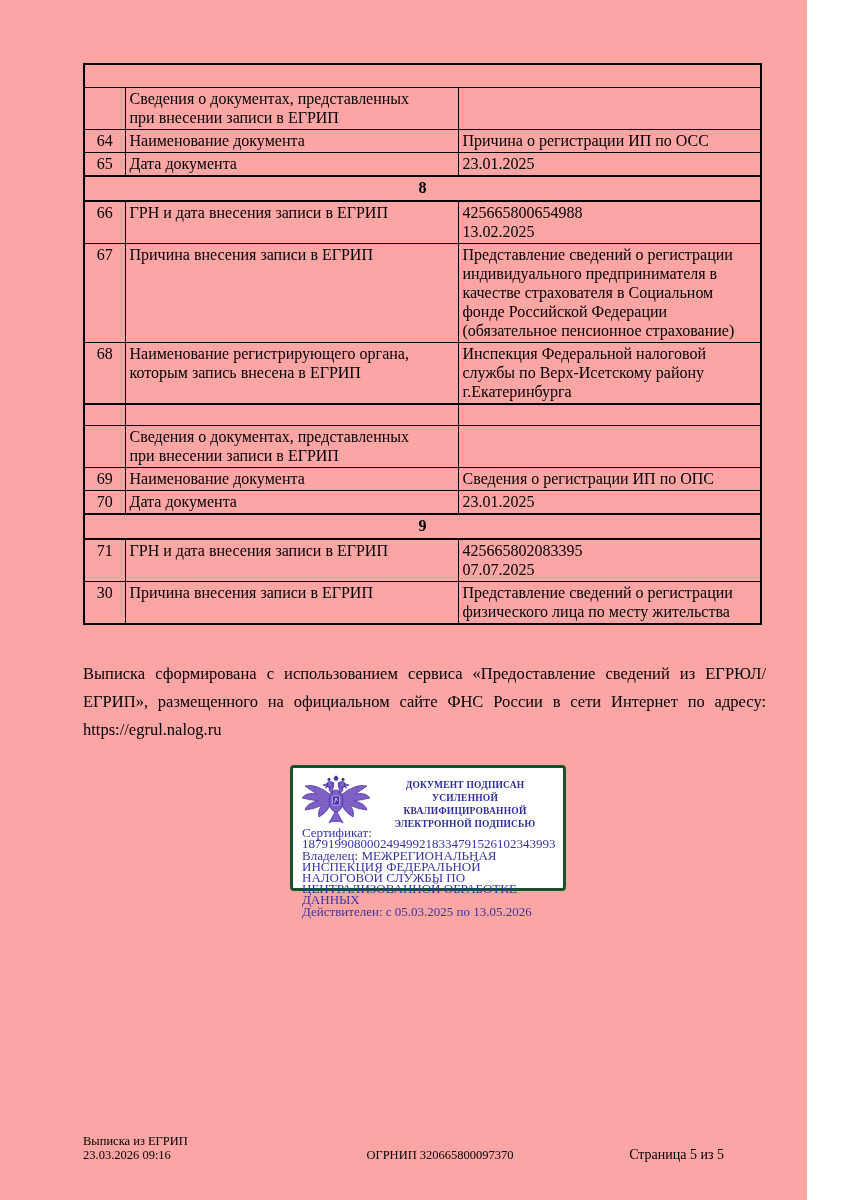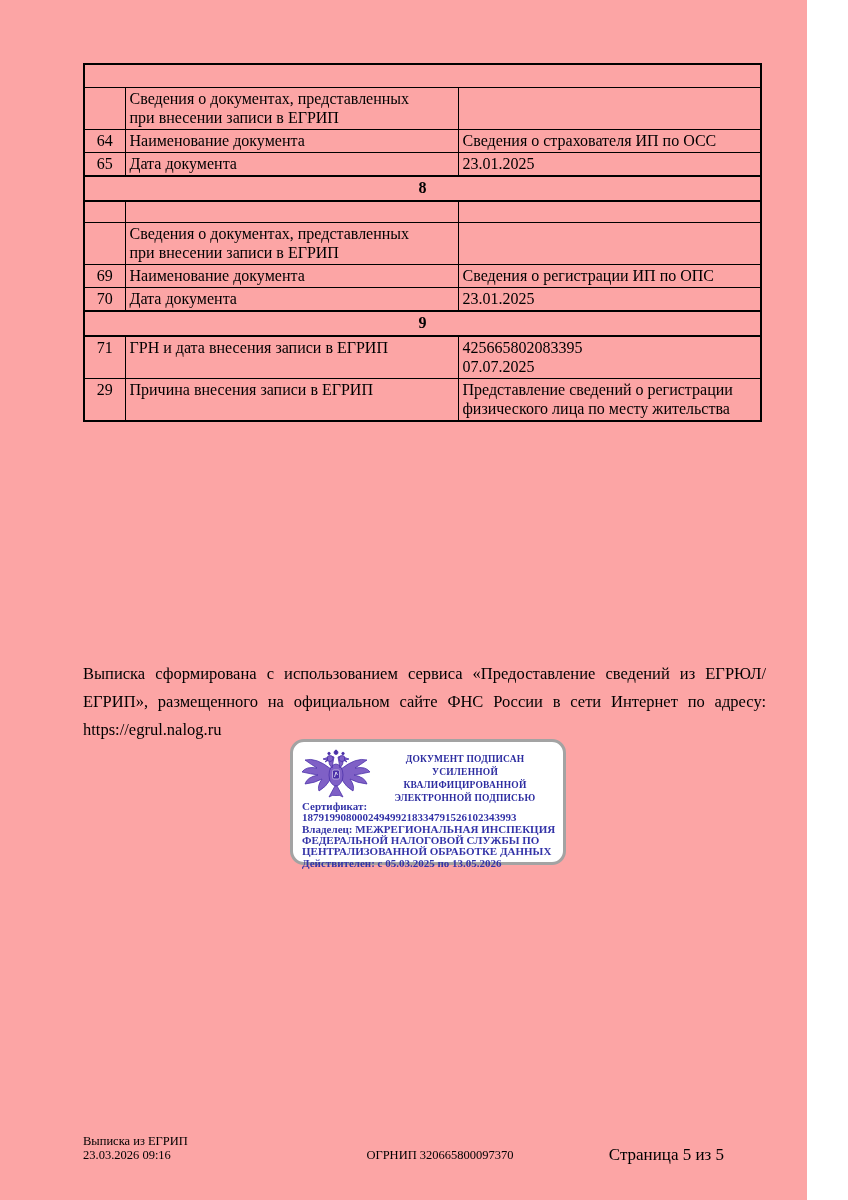--- a/index.html
+++ b/index.html
@@ -28,46 +28,46 @@
     border-top:2px solid #000;border-bottom:2px solid #000;
     text-align:center;font-weight:bold;height:20px;padding:1px 0 2px 0;
   }
   
   .notice{
     position:absolute;left:83px;top:660px;width:683px;
     font-size:16.5px;line-height:28px;text-align:justify;margin:0;
   }
   
   .stamp{
-    position:absolute;left:290px;top:739px;width:276px;height:126px;
-    border:3px solid #a3a3a3;border-radius:14px;box-sizing:border-box;
+    position:absolute;left:290px;top:765px;width:276px;height:126px;
+    border:3px solid #14532d;border-radius:4px;box-sizing:border-box;
     background:#ffffff;
   }
   .stamp-emblem{position:absolute;left:6px;top:6px;width:74px;height:52px;}
   .stamp-emblem svg{width:100%;height:100%;display:block;}
   .stamp-title{
     position:absolute;left:78px;top:11px;width:188px;
     text-align:center;font-weight:bold;font-size:9.5px;line-height:13px;
     color:#2c2ca0;white-space:pre-line;letter-spacing:.2px;
   }
   .stamp-details{
     position:absolute;left:9px;top:59px;width:256px;
-    font-weight:bold;font-size:11px;line-height:11px;color:#3434a8;
+    font-weight:normal;font-size:13px;line-height:11px;color:#3434a8;
   }
   .stamp-details .row{margin:0 0 1px 0;}
   
   .footer-left{
     position:absolute;left:83px;top:1134px;font-size:12.5px;line-height:14px;
   }
   .footer-center{
     position:absolute;left:440px;top:1148px;transform:translateX(-50%);
     font-size:12.5px;line-height:14px;white-space:nowrap;
   }
   .footer-right{
-    position:absolute;right:83px;top:1148px;font-size:17px;line-height:14px;white-space:nowrap;
+    position:absolute;right:83px;top:1148px;font-size:14px;line-height:14px;white-space:nowrap;
   }
 </style>
 </head>
 <body>
 
 <div class="page">
 
   <table class="egrip">
     <colgroup>
       <col style="width:41px">
@@ -80,29 +80,45 @@
         </tr>
         <tr class="row-subheader">
           <td class="cell-num"></td>
           <td class="cell-label cell-sub">Сведения о документах, представленных
 при внесении записи в ЕГРИП</td>
           <td class="cell-value"></td>
         </tr>
         <tr class="row-data">
           <td class="cell-num">64</td>
           <td class="cell-label">Наименование документа</td>
-          <td class="cell-value">Сведения о страхователя ИП по ОСС</td>
+          <td class="cell-value">Причина о регистрации ИП по ОСС</td>
         </tr>
         <tr class="row-data">
           <td class="cell-num">65</td>
           <td class="cell-label">Дата документа</td>
           <td class="cell-value">23.01.2025</td>
         </tr>
         <tr class="row-section">
           <td class="cell-section" colspan="3">8</td>
+        </tr>
+        <tr class="row-data">
+          <td class="cell-num">66</td>
+          <td class="cell-label">ГРН и дата внесения записи в ЕГРИП</td>
+          <td class="cell-value">425665800654988
+13.02.2025</td>
+        </tr>
+        <tr class="row-data">
+          <td class="cell-num">67</td>
+          <td class="cell-label">Причина внесения записи в ЕГРИП</td>
+          <td class="cell-value">Представление сведений о регистрации индивидуального предпринимателя в качестве страхователя в Социальном фонде Российской Федерации (обязательное пенсионное страхование)</td>
+        </tr>
+        <tr class="row-data">
+          <td class="cell-num">68</td>
+          <td class="cell-label">Наименование регистрирующего органа, которым запись внесена в ЕГРИП</td>
+          <td class="cell-value">Инспекция Федеральной налоговой службы по Верх-Исетскому району г.Екатеринбурга</td>
         </tr>
         <tr class="row-spacer">
           <td class="cell-num"></td>
           <td class="cell-label"></td>
           <td class="cell-value"></td>
         </tr>
         <tr class="row-subheader">
           <td class="cell-num"></td>
           <td class="cell-label cell-sub">Сведения о документах, представленных
 при внесении записи в ЕГРИП</td>
@@ -121,21 +137,21 @@
         <tr class="row-section">
           <td class="cell-section" colspan="3">9</td>
         </tr>
         <tr class="row-data">
           <td class="cell-num">71</td>
           <td class="cell-label">ГРН и дата внесения записи в ЕГРИП</td>
           <td class="cell-value">425665802083395
 07.07.2025</td>
         </tr>
         <tr class="row-data">
-          <td class="cell-num">29</td>
+          <td class="cell-num">30</td>
           <td class="cell-label">Причина внесения записи в ЕГРИП</td>
           <td class="cell-value">Представление сведений о регистрации физического лица по месту жительства</td>
         </tr>
       </tbody>
   </table>
 
   <p class="notice">Выписка сформирована с использованием сервиса «Предоставление сведений из ЕГРЮЛ/ЕГРИП», размещенного на официальном сайте ФНС России в сети Интернет по адресу: https://egrul.nalog.ru</p>
 
   <div class="stamp">
     <div class="stamp-emblem">

